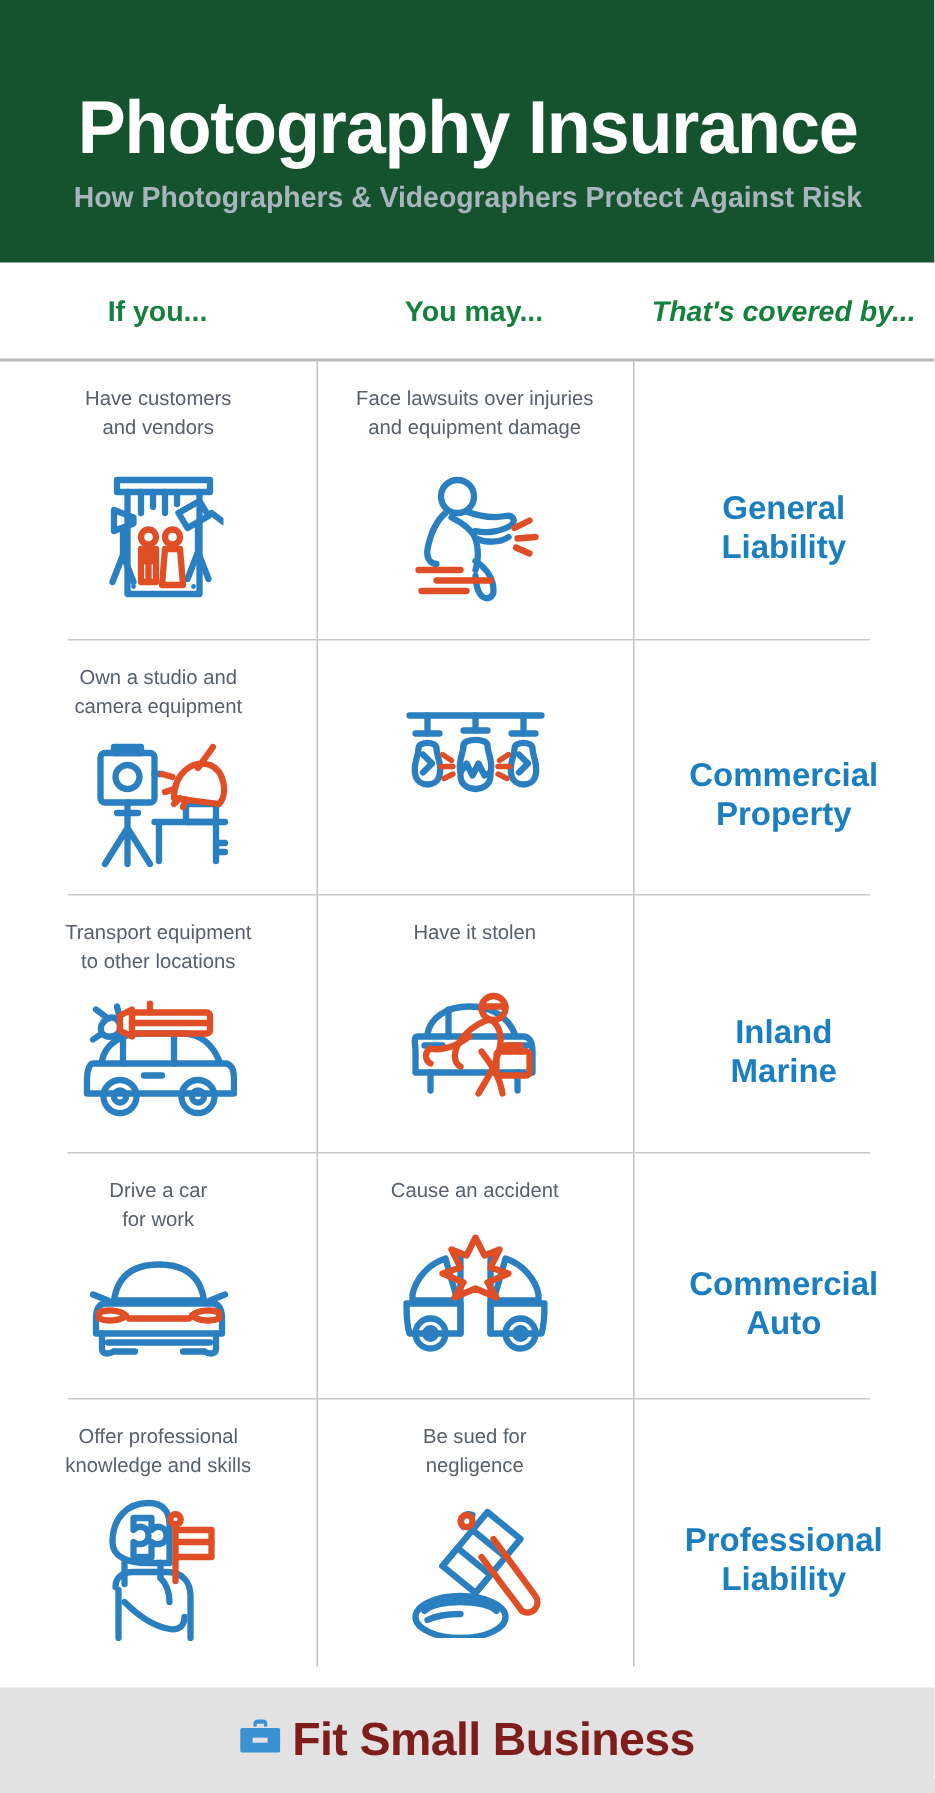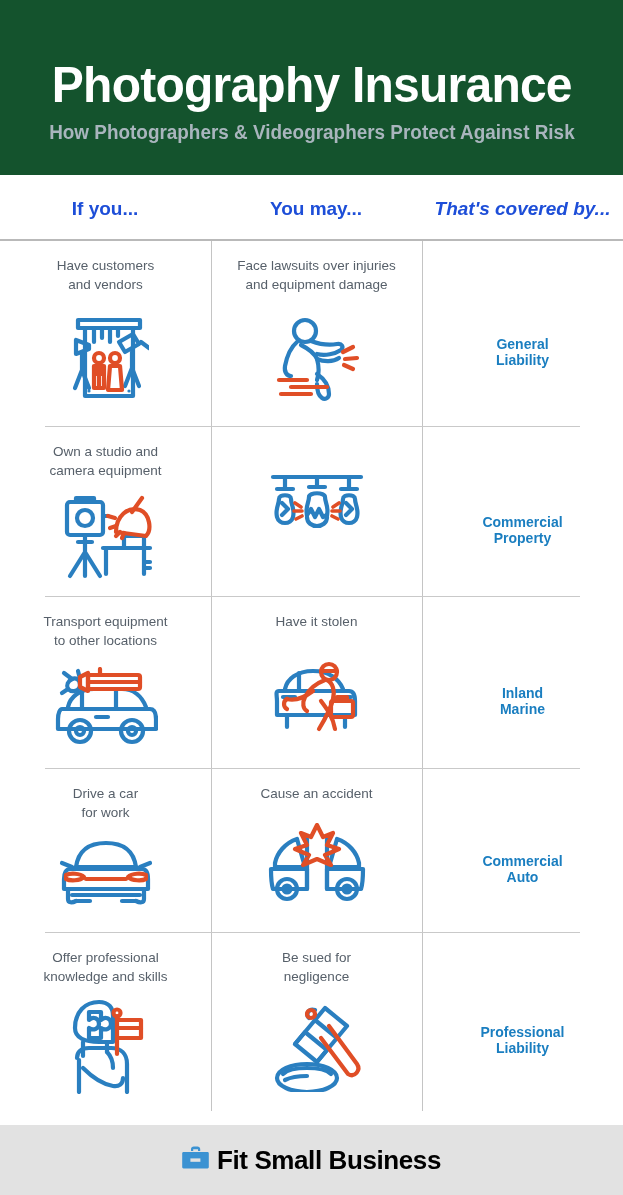--- a/index.html
+++ b/index.html
@@ -47,21 +47,21 @@
 
   
   .col-headers {
     display: flex;
     height: 60px;
     align-items: center;
     padding: 4px 0 0 0;
   }
   .col-h {
     text-align: center;
-    color: #1d4ed8;
+    color: #15803d;
     font-size: 19px;
     font-weight: bold;
   }
   .col-h.c1 { width: 210px; }
   .col-h.c2 { width: 212px; }
   .col-h.c3 { width: 201px; font-style: italic; }
 
   .header-rule {
     height: 2px;
     background: #b9b9b9;
@@ -119,21 +119,21 @@
   }
   .icon-wrap {
     flex: 1;
     display: flex;
     align-items: center;
     justify-content: center;
     padding: 4px 0 10px 0;
   }
   .cov-label {
     color: #1a7ec0;
-    font-size: 14px;
+    font-size: 22px;
     font-weight: bold;
     text-align: center;
     line-height: 1.16;
     white-space: pre-line;
     margin-top: 36px;
   }
 
   
   .footer {
     position: absolute;
@@ -141,22 +141,22 @@
     right: 0;
     bottom: 0;
     height: 70px;
     background: #e2e2e2;
     display: flex;
     align-items: center;
     justify-content: center;
     gap: 8px;
   }
   .footer-logo-text {
-    color: #000000;
-    font-size: 26px;
+    color: #7f1d1d;
+    font-size: 31px;
     font-weight: bold;
     letter-spacing: -0.4px;
   }
 </style>
 </head>
 <body>
 
 <div class="header">
   <div class="header-title">Photography Insurance</div>
   <div class="header-subtitle">How Photographers &amp; Videographers Protect Against Risk</div>

